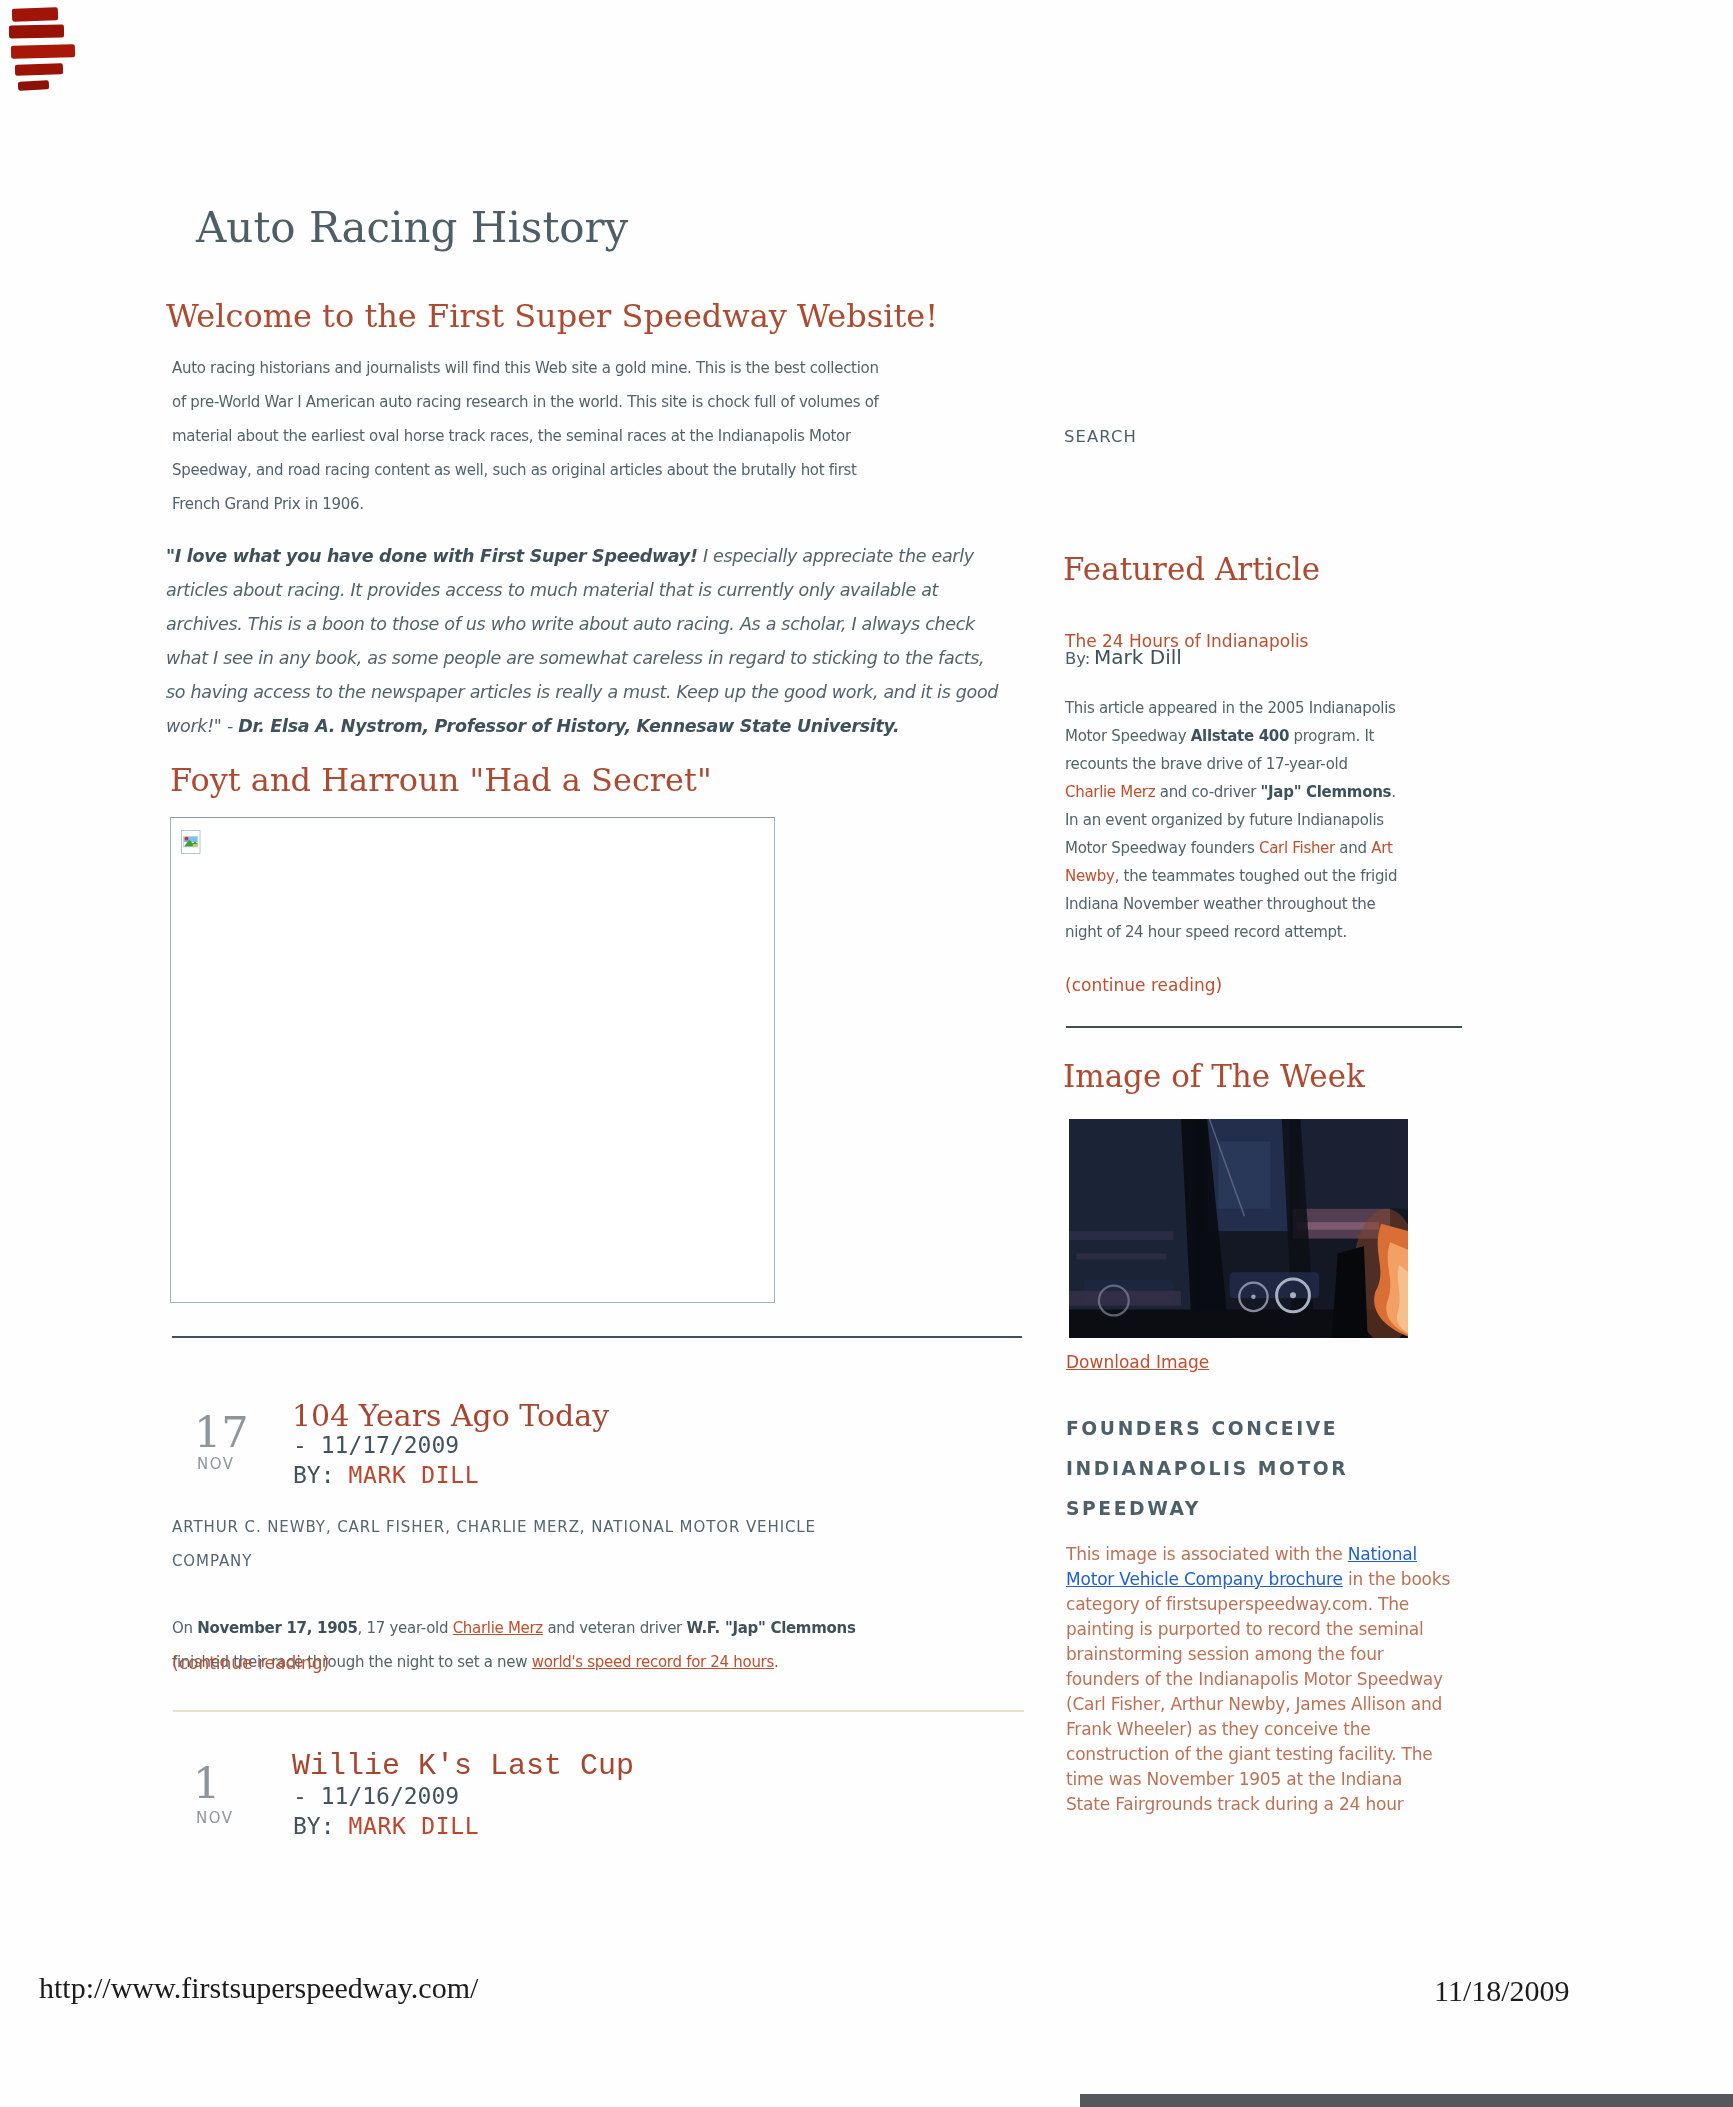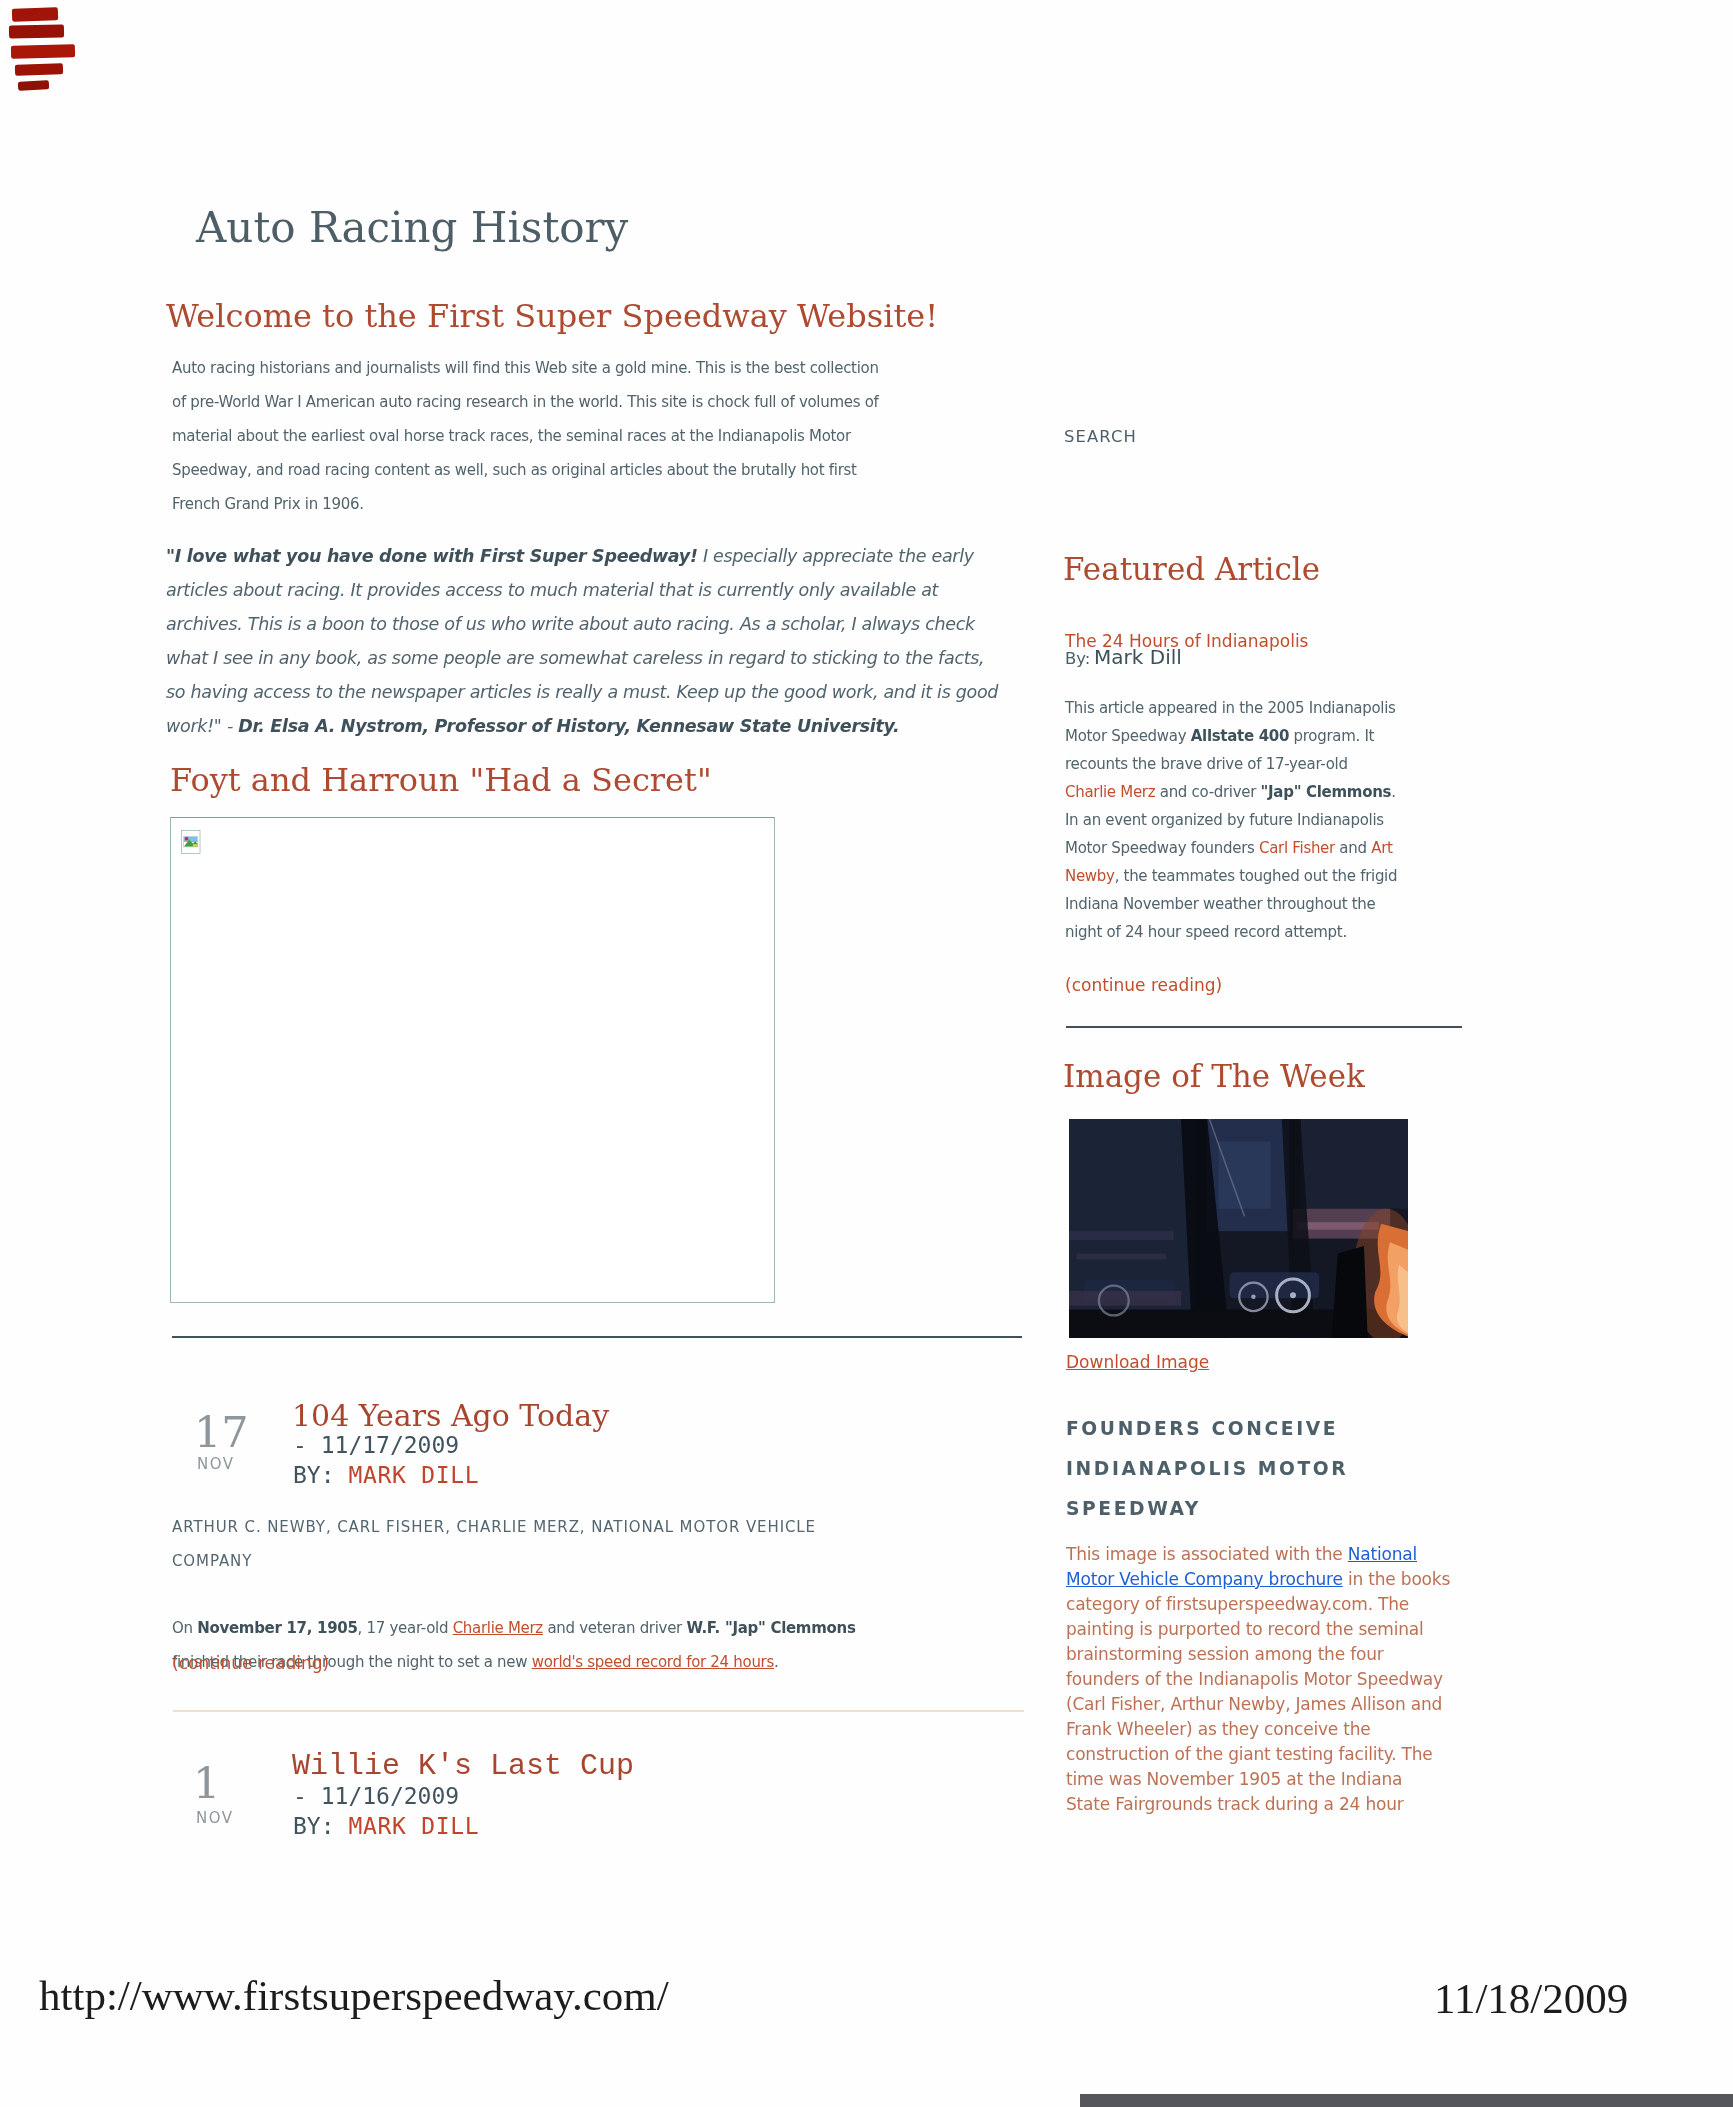--- a/index.html
+++ b/index.html
@@ -61,21 +61,21 @@
   #featured-body{left:1065px;top:694px;width:407px;line-height:28px;}
   #featured-continue{left:1065px;top:975px;font-size:17px;}
   #painting{left:1069px;top:1119px;width:339px;height:219px;}
   #download-link{left:1066px;top:1352px;font-size:17px;}
   #founders-heading{left:1066px;top:1409px;font-size:18.7px;font-weight:bold;
     letter-spacing:2.6px;line-height:40px;color:#4d5f68;white-space:pre-line;margin:0;}
   #sidebar-bottom-body{left:1066px;top:1542px;width:410px;font-size:17px;letter-spacing:-0.2px;
     line-height:25px;white-space:pre-line;color:#bd7154;margin:0;}
   #sidebar-bottom-body .blue-link{color:#1f5fd6;}
   
-  .print-footer{font-family:"Liberation Serif",serif;font-size:43px;color:#1c1c1c;}
+  .print-footer{font-family:"Liberation Serif",serif;font-size:30px;color:#1c1c1c;}
   #footer-url{left:39px;top:1971px;}
   #footer-date{left:1434px;top:1974px;}
   
   .scan-mark{position:absolute;border-radius:2.2px;}
   #scan-bar-bottom{left:1080px;top:2094px;width:654px;height:12.7px;background:#55575d;}
 </style>
 </head>
 <body>
 
 <div class="abs" style="left:9px;top:6px;width:82px;height:90px;">

